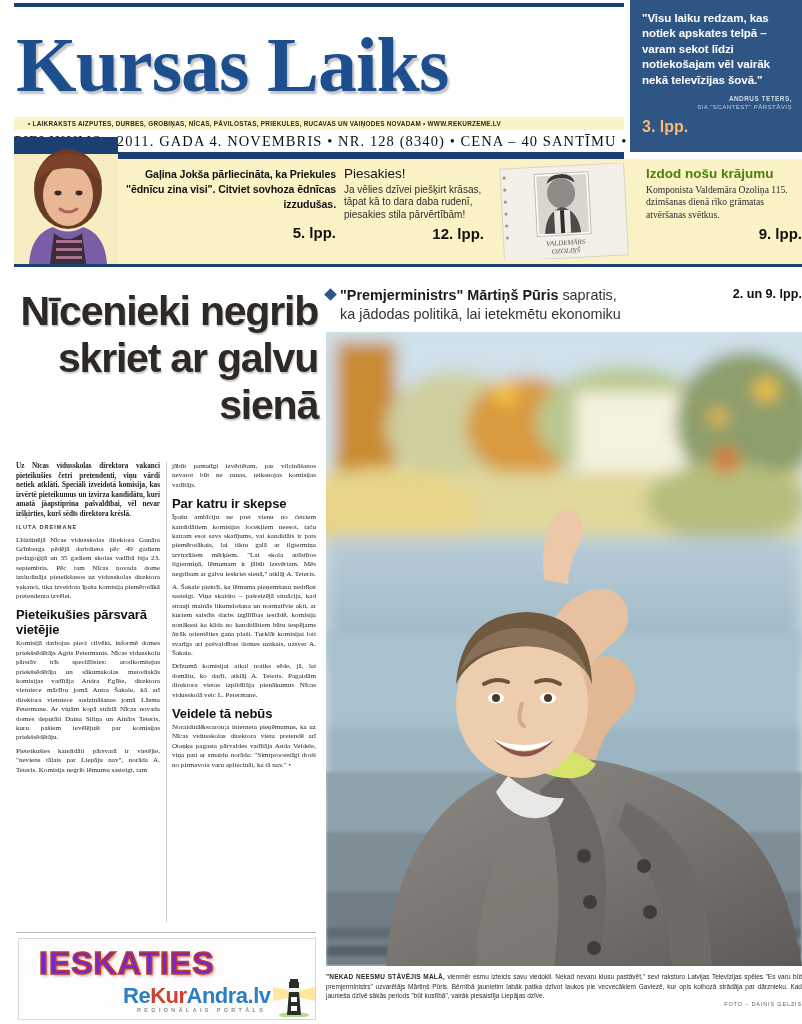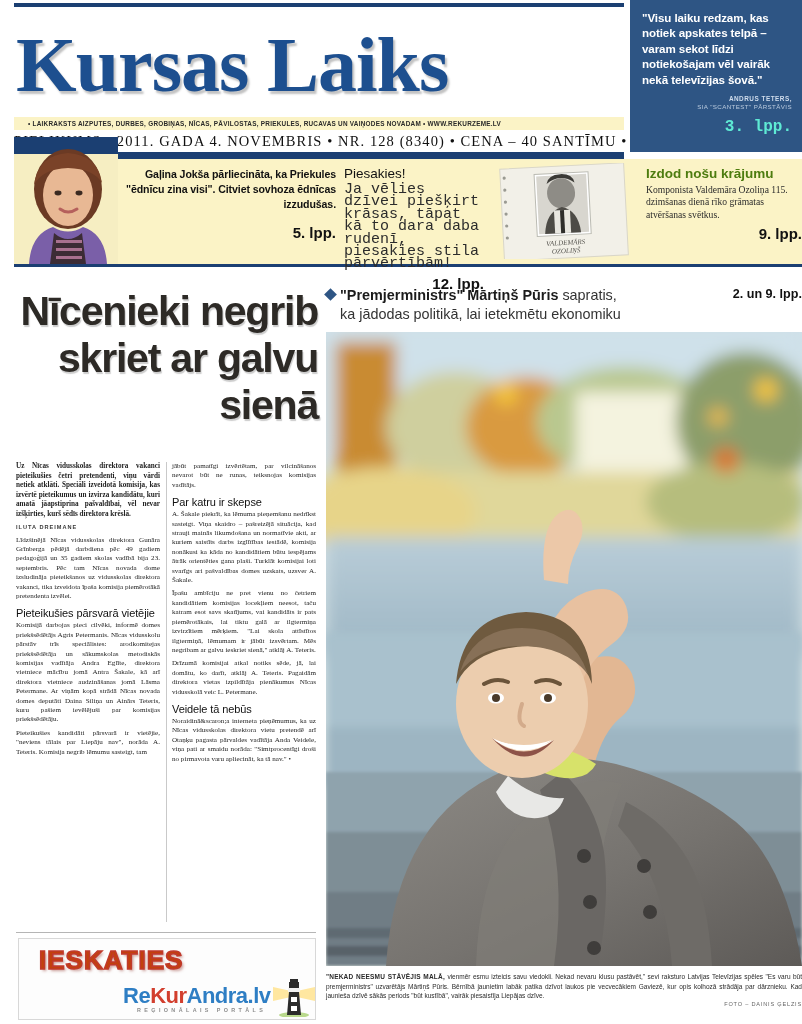--- a/index.html
+++ b/index.html
@@ -50,21 +50,21 @@
     font-size:11.6px; font-weight:bold; line-height:15.4px; letter-spacing:-.1px;
   }
   .quote-attr-name {
     margin-top:8px; text-align:right; font-size:6.4px; font-weight:bold;
     letter-spacing:.5px; color:#cfdcec;
   }
   .quote-attr-role {
     text-align:right; font-size:6.2px; letter-spacing:.4px; color:#b9cade; margin-top:1px;
   }
   .quote-page {
-    text-align:right; font-size:16px; font-weight:bold; margin-top:8px; color:#5eead4;font-family:Liberation Mono, monospace;
+    font-size:16px; font-weight:bold; margin-top:8px; color:#fdba74;
   }
 
   
   .promo-strip {
     position:absolute; left:14px; top:159px; width:788px; height:108px;
     background:#fbf3c6; border-bottom:3px solid #1b3f72;
   }
   .promo-inner { position:relative; width:100%; height:105px; }
 
   .promo-photo-woman {
@@ -77,21 +77,21 @@
     position:absolute; left:110px; top:8px; width:212px; text-align:right;
   }
   .promo-1 .p-head {
     font-size:10.6px; font-weight:bold; line-height:15px; color:#111; letter-spacing:-.1px;
   }
   .promo-1 .p-page { font-size:15px; font-weight:bold; color:#111; margin-top:12px; }
 
   .promo-2 { position:absolute; left:330px; top:6px; width:140px; }
   .promo-2 .p-title { font-size:13.5px; font-weight:normal; color:#111; line-height:17px; }
   .promo-2 .p-body {
-    font-family:Liberation Mono, monospace; font-size:15px; line-height:12.4px;
+    font-family:Liberation Sans, sans-serif; font-size:10px; line-height:12.4px;
     color:#2c2c2c; margin-top:2px;
   }
   .promo-2 .p-page { font-size:15px; font-weight:bold; color:#111; text-align:right; margin-top:4px; }
 
   .promo-photo-composer {
     position:absolute; left:480px; top:4px; width:140px; height:96px; overflow:hidden;
   }
 
   .promo-3 { position:absolute; left:632px; top:6px; width:156px; }
   .promo-3 .p-title { font-size:13.5px; font-weight:bold; color:#4d7c0f; line-height:17px; }
@@ -137,21 +137,21 @@
     font-size:7.1px; line-height:9.4px; color:#242424;
     text-align:justify; margin-bottom:4px;
   }
   .col .lead { font-weight:bold; font-size:7.2px; line-height:9.6px; }
   .byline {
     font-size:5.6px; font-weight:bold; letter-spacing:1px; color:#3a3a3a;
     margin:4px 0 6px 0;
   }
   .subhead {
     font-family:"Liberation Sans", sans-serif;
-    font-size:11px; font-weight:normal; color:#111;
+    font-size:13px; font-weight:bold; color:#111;
     margin:6px 0 2px 0; letter-spacing:-.1px;
   }
   .col-divider {
     position:absolute; left:150px; top:0px; width:1px; height:460px; background:#c9c9c9;
   }
   .art-rule-bottom {
     position:absolute; left:16px; top:932px; width:300px; height:1px; background:#b5b5b5;
   }
 
   
@@ -173,22 +173,22 @@
   }
 
   
   .ad-box {
     position:absolute; left:18px; top:938px; width:298px; height:82px;
     background:#fdfdfd; border:1px solid #d8d8d8;
   }
   .ieskaties {
     position:absolute; left:20px; top:6px;
     font-family:"Liberation Sans", sans-serif;
-    font-size:26px; font-weight:bold; letter-spacing:1px;
-    color:#c2410c;
+    font-size:32px; font-weight:bold; letter-spacing:1px;
+    color:#6d28d9;
     -webkit-text-stroke: 1.6px #c0392b;
     text-shadow: 2px 2px 3px rgba(150,60,50,.5);
   }
   .rekurzeme {
     position:absolute; left:104px; top:44px; font-size:22px; font-weight:bold;
     letter-spacing:-.5px; white-space:nowrap;
   }
   .rk-re { color:#2e7ec4; }
   .rk-kur { color:#d23f2e; }
   .rk-zeme { color:#2e7ec4; }
@@ -309,22 +309,22 @@
       <div class="byline">ILUTA DREIMANE</div>
       <p>Līdzšinējā Nīcas vidusskolas direktora Gunāra Grīnberga pēdējā darbdiena pēc 49 gadiem pedagoģijā un 35 gadiem skolas vadībā bija 23. septembris. Pēc tam Nīcas novada dome izsludināja pieteikšanos uz vidusskolas direktora vakanci, tika izveidota īpaša komisija piemērotākā pretendenta izvēlei.</p>
       <div class="subhead">Pieteikušies pārsvarā vietējie</div>
       <p>Komisijā darbojas pieci cilvēki, informē domes priekšsēdētājs Agris Petermanis. Nīcas vidusskolu pārstāv trīs speciālistes: arodkomitejas priekšsēdētāja un sākumskolas metodiskās komisijas vadītāja Andra Eglīte, direktora vietniece mācību jomā Antra Šakale, kā arī direktora vietniece audzināšanas jomā Lāsma Petermane. Ar viņām kopā strādā Nīcas novada domes deputāti Daina Siliņa un Ainārs Teteris, kuru pašiem ievēlējuši par komisijas priekšsēdētāju.</p>
       <p>Pieteikušies kandidāti pārsvarā ir vietējie, "neviens tālais par Liepāju nav", norāda A. Teteris. Komisija negrib lēmumu sasteigt, tam</p>
     </div>
 
     <div class="col col-2">
       <p>jābūt pamatīgi izvērtētam, par vilcināšanos nevarot būt ne runas, teiksnojas komisijas vadītājs.</p>
       <div class="subhead">Par katru ir skepse</div>
+      <p>Īpašu ambīciju ne pret vienu no četriem kandidātiem komisijas locekļiem neesot, taču katram esot savs skatījums, vai kandidāts ir pats piemērotākais, lai tiktu galā ar ilgtermiņa izvirzītiem mērķiem. "Lai skola attīstītos ilgtermiņā, lēmumam ir jābūt izsvērtam. Mēs negribam ar galvu ieskriet sienā," atklāj A. Teteris.</p>
       <p>A. Šakale piekrīt, ka lēmuma pieņemšanu nedrīkst sasteigt. Viņa skaidro – pašreizējā situācija, kad strauji mainās likumdošana un normatīvie akti, ar kuriem saistīts darbs izglītības iestādē, komisija nonākusi ka kāda no kandidātiem būtu iespējams ātrāk orientēties gana plaši. Turklāt komisijai loti svarīgs ari pašvaldības domes uzskats, uzsver A. Šakale.</p>
-      <p>Īpašu ambīciju ne pret vienu no četriem kandidātiem komisijas locekļiem neesot, taču katram esot savs skatījums, vai kandidāts ir pats piemērotākais, lai tiktu galā ar ilgtermiņa izvirzītiem mērķiem. "Lai skola attīstītos ilgtermiņā, lēmumam ir jābūt izsvērtam. Mēs negribam ar galvu ieskriet sienā," atklāj A. Teteris.</p>
       <p>Drīzumā komisijai atkal notiks sēde, jā, lai domātu, ko darīt, atklāj A. Teteris. Pagaidām direktora vietas izpildītāja pienākumus Nīcas vidusskolā veic L. Petermane.</p>
       <div class="subhead">Veidele tā nebūs</div>
       <p>Noraidinā&amp;scaron;a interneta pieņēmumus, ka uz Nīcas vidusskolas direktora vietu pretendē arī Otaņķu pagasta pārvaldes vadītāja Anda Veidele, viņa pati ar smaidu norāda: "Simtprocentīgi droši no pirmavota varu apliecināt, ka tā nav." •</p>
     </div>
   </div>
   <div class="art-rule-bottom"></div>
 
   <div class="photo">
     <svg width="476" height="634" viewBox="0 0 476 634" xmlns="http://www.w3.org/2000/svg">
       <defs>

